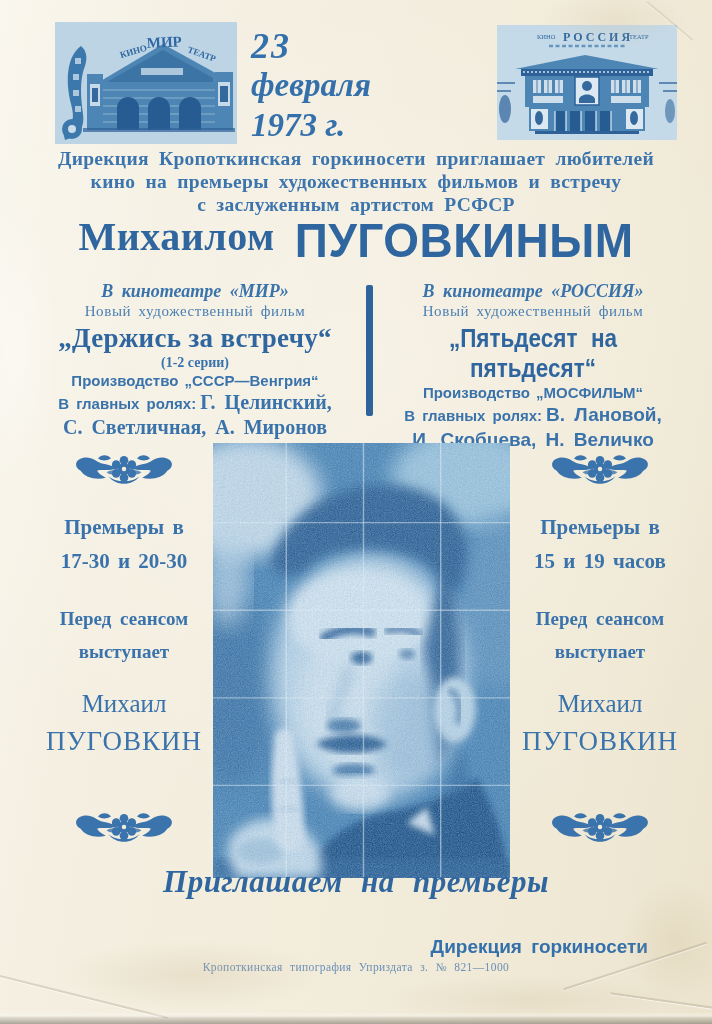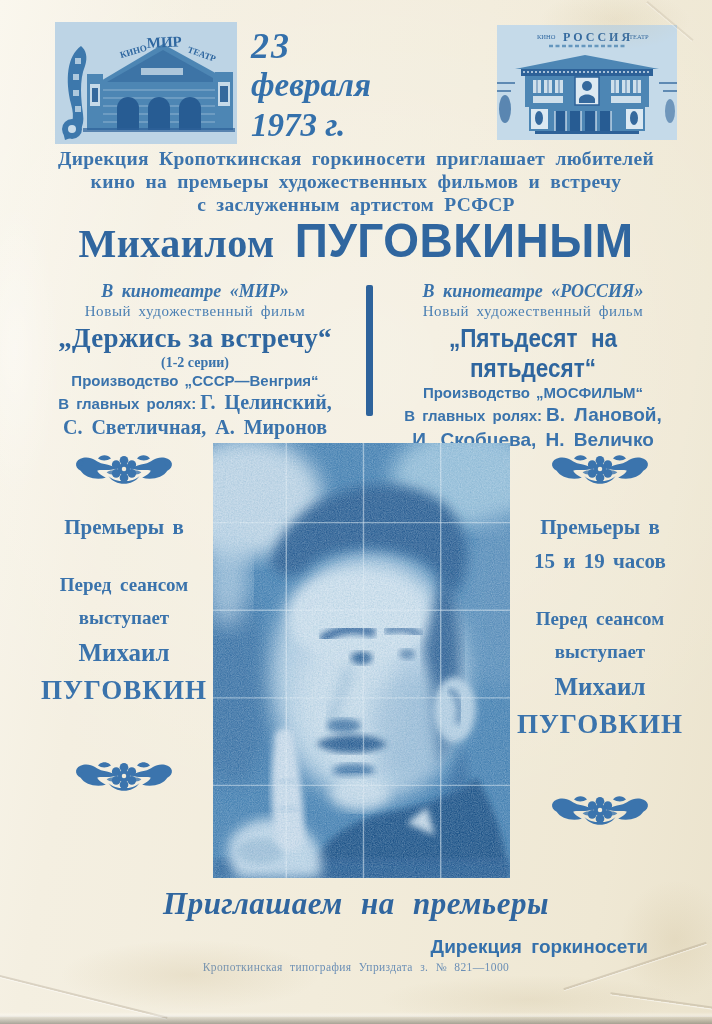--- a/index.html
+++ b/index.html
@@ -24,21 +24,21 @@
   .cinema-rossiya{left:497px;top:25px;width:180px;height:115px}
   .date-block{left:251px;top:26px;width:210px;text-align:left;
     font-weight:bold;font-style:italic;color:#3470ab}
   .date-day{font-size:36px;line-height:40px;letter-spacing:2px}
   .date-month{font-size:33px;line-height:39px}
   .date-year{font-size:33px;line-height:40px}
 
   .invitation{left:28px;top:147px;width:656px;text-align:center;
     font-weight:bold;font-size:19.5px;line-height:23px;color:#3c74ad;word-spacing:5px;letter-spacing:.3px}
 
-  .headline{left:0;top:213px;width:712px;display:flex;justify-content:center;align-items:flex-end;gap:20px;color:#30669f}
+  .headline{left:0;top:213px;width:712px;display:flex;justify-content:center;align-items:flex-start;gap:20px;color:#30669f}
   .headline-first{font-weight:bold;font-size:40px;letter-spacing:.5px}
   .headline-last{font-family:"Liberation Sans","DejaVu Sans",sans-serif;font-weight:bold;font-size:46px;
     display:inline-block;transform:scaleY(1.06);letter-spacing:.5px}
 
   
   .film-col{top:281px;text-align:center;color:#3a73ac}
   .film-left{left:28px;width:334px}
   .film-right{left:376px;width:314px}
   .film-venue{font-style:italic;font-weight:bold;font-size:18px;line-height:21px;word-spacing:4px}
   .film-sub{font-size:15px;line-height:19px;letter-spacing:.6px;word-spacing:3px;color:#4a7fb3}
@@ -55,26 +55,26 @@
   
   .photo{left:213px;top:443px;width:297px;height:435px}
   .session-col{top:427px;width:176px;height:435px;text-align:center;color:#3a73ac}
   .session-left{left:36px}
   .session-right{left:512px}
   .orn{width:104px;height:36px;display:block;margin:0 auto}
   .orn-top{margin-top:24px}
   .orn-bottom{margin-top:49px}
   .premiere{margin-top:23px;font-weight:bold;font-size:21px;line-height:34px;word-spacing:3px}
   .before{margin-top:24px;font-weight:bold;font-size:19px;line-height:33px;word-spacing:4px}
-  .artist{font-weight:bold}
+  .artist{margin-top:17px;font-weight:normal}
   .artist-first{font-size:25px;line-height:37px}
   .artist-last{font-size:27px;line-height:38px;letter-spacing:1px}
 
   
-  .invite{left:0;top:886px;width:712px;text-align:center;font-weight:bold;font-style:italic;
+  .invite{left:0;top:864px;width:712px;text-align:center;font-weight:bold;font-style:italic;
     font-size:31px;color:#30669f;word-spacing:10px;letter-spacing:.5px}
   .signature{right:64px;top:936px;width:260px;text-align:right;
     font-family:"Liberation Sans","DejaVu Sans",sans-serif;font-weight:bold;font-size:19px;color:#3470ab;word-spacing:4px}
   .imprint{left:0;top:961px;width:712px;text-align:center;font-size:11.5px;color:#6b8fb6;
     letter-spacing:.4px;word-spacing:4px}
 
   
   .stain{position:absolute;border-radius:50%;pointer-events:none}
   .crease{position:absolute;height:2px;background:rgba(150,138,115,.28);
     box-shadow:0 1px 0 rgba(255,255,255,.5);pointer-events:none}
@@ -250,20 +250,21 @@
     </div>
     <div class="film-castrow cast-sans">И. Скобцева, Н. Величко</div>
   </div>
 
   <div class="abs session-col session-left">
     <svg class="orn orn-top" viewBox="0 0 120 40">
         <use href="#orn"></use>
       </svg>
     <div class="premiere">
       <div>Премьеры в</div>
+      <div>17-30 и 20-30</div>
     </div>
     <div class="before">
       <div>Перед сеансом</div>
       <div>выступает</div>
     </div>
     <div class="artist">
       <div class="artist-first">Михаил</div>
       <div class="artist-last">ПУГОВКИН</div>
     </div>
     <svg class="orn orn-bottom" viewBox="0 0 120 40">

